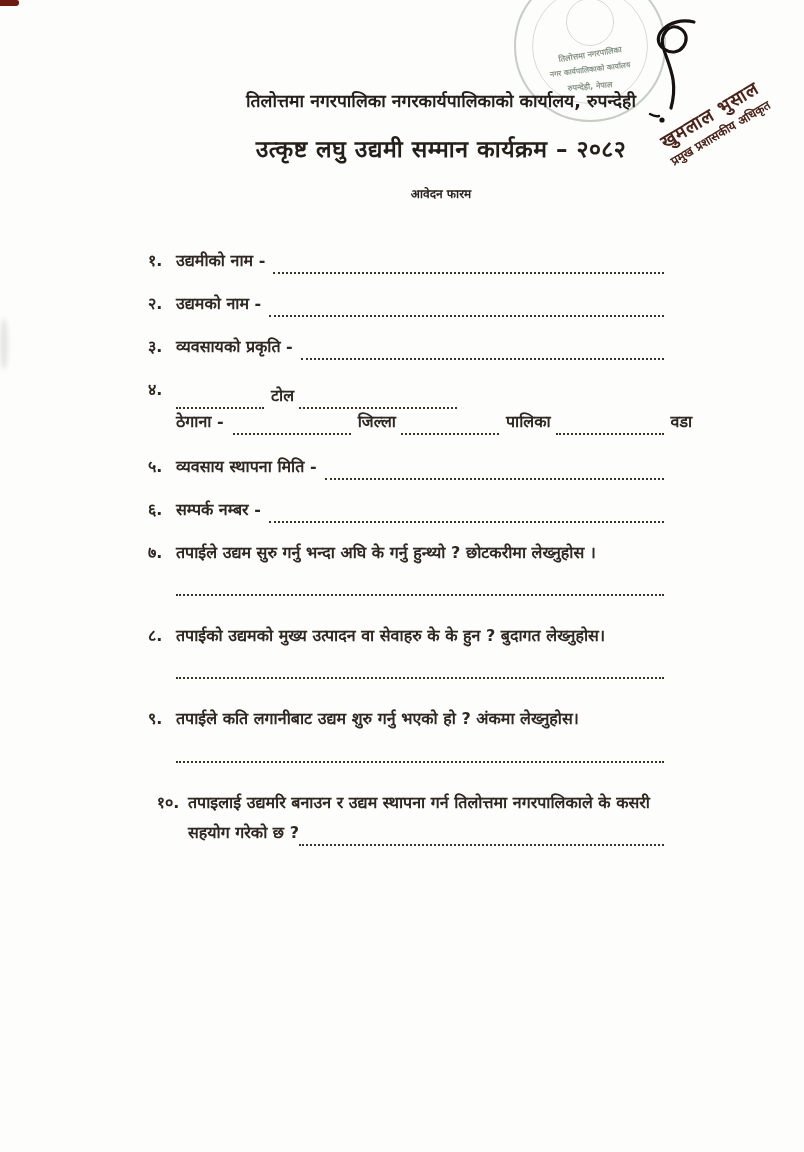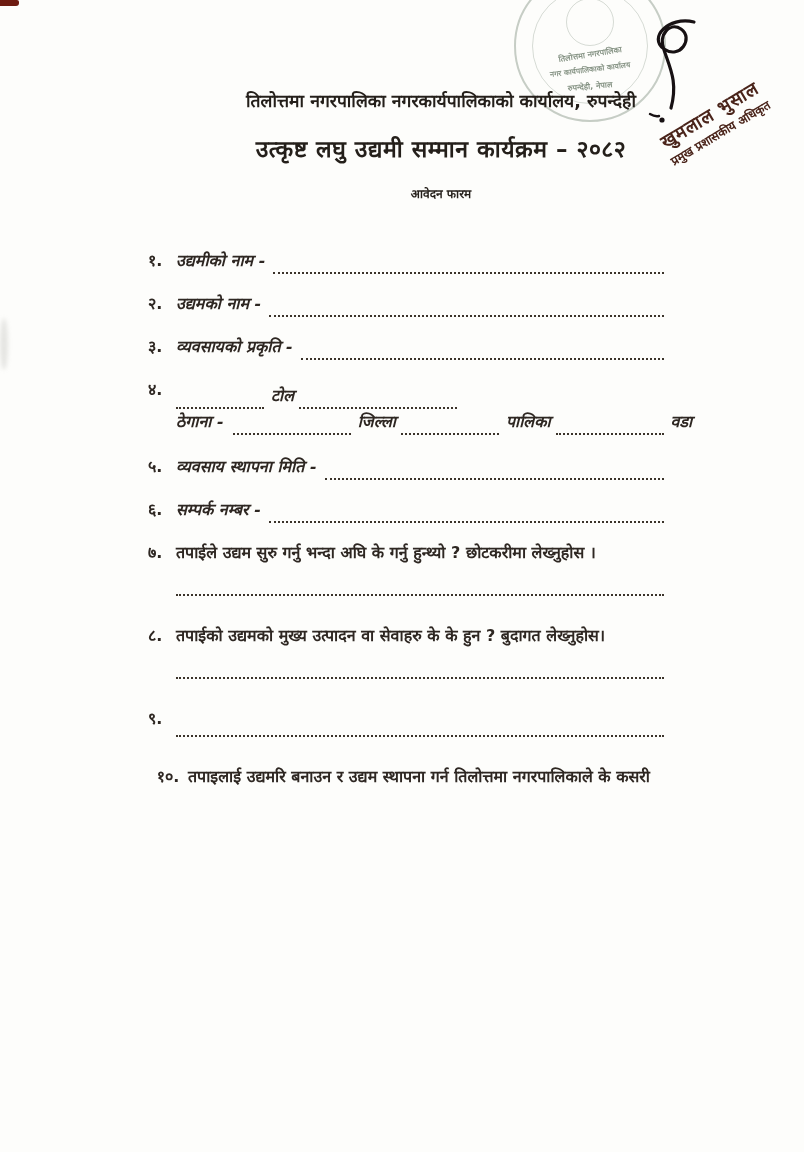--- a/index.html
+++ b/index.html
@@ -62,21 +62,21 @@
   .header .h2{font-size:23px;font-weight:700;margin-top:20px;letter-spacing:.5px;}
   .header .h3{font-size:12px;font-weight:700;margin-top:21px;}
 
   
   .items{position:absolute;left:148px;top:248px;width:516px;font-size:16px;
          font-weight:600;line-height:26px;color:#2e2722;}
   .item{display:flex;margin-bottom:17px;}
   .item .num{flex:0 0 28px;}
   .item.wide-num .num{flex-basis:40px;text-align:center;}
   .item .body{flex:1;min-width:0;}
-  .line{display:flex;align-items:flex-end;font-style:italic;}
+  .line{display:flex;align-items:flex-end;}
   .line .lbl{white-space:nowrap;}
   .dots{border-bottom:2.4px dotted #3b332a;height:.95em;flex:1;}
   .dots.fx{flex:0 0 auto;}
   .seg-t{white-space:nowrap;padding:0 5px 0 7px;}
   .seg-t:first-child{padding-left:0;padding-right:9px;}
   .item .lbl{padding-right:8px;}
   .q-dots{margin-top:13px;margin-bottom:5px;}
   .item.address{margin-top:8px;margin-bottom:19px;}
   .item.address .line2{margin-top:6px;}
   .item.question{margin-bottom:22px;}
@@ -195,25 +195,30 @@
         <div class="body">
           <div>तपाईको उद्यमको मुख्य उत्पादन वा सेवाहरु के के हुन ? बुदागत लेख्नुहोस।</div>
           <div class="line q-dots">
             <span class="dots"></span>
           </div>
         </div>
       </div>
       <div class="item question">
         <span class="num">९.</span>
         <div class="body">
+          <div>तपाईले कति लगानीबाट उद्यम शुरु गर्नु भएको हो ? अंकमा लेख्नुहोस।</div>
           <div class="line q-dots">
             <span class="dots"></span>
           </div>
         </div>
       </div>
       <div class="item twoline wide-num">
         <span class="num">१०.</span>
         <div class="body">
           <div>तपाइलाई उद्यमरि बनाउन र उद्यम स्थापना गर्न तिलोत्तमा नगरपालिकाले के कसरी</div>
+          <div class="line line2">
+            <span class="lbl" style="padding-right: 0px;">सहयोग गरेको छ ?</span>
+            <span class="dots"></span>
+          </div>
         </div>
       </div>
     </div>
 </div>
 
 </body></html>

